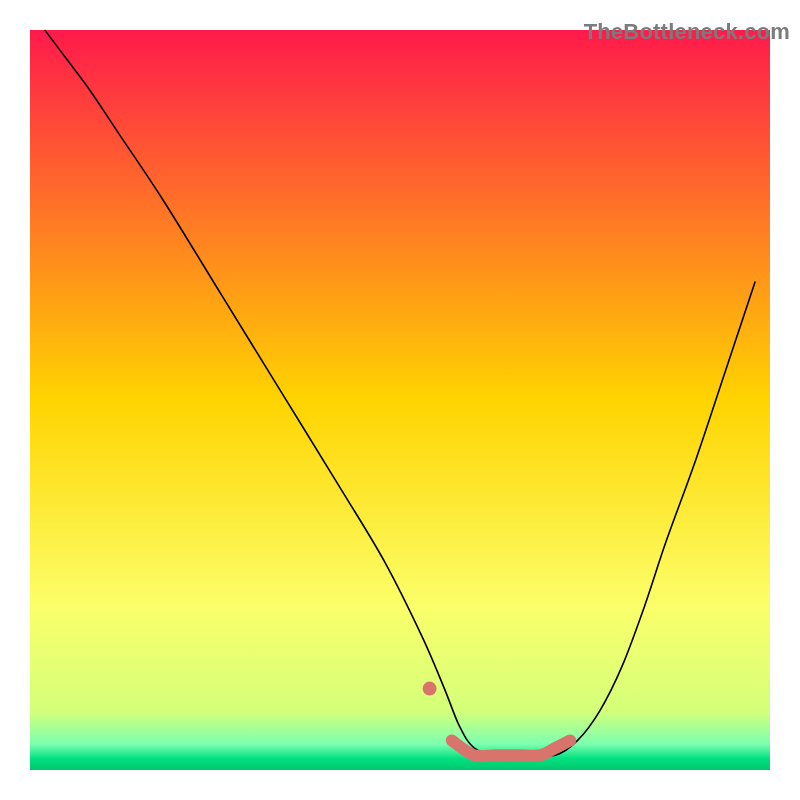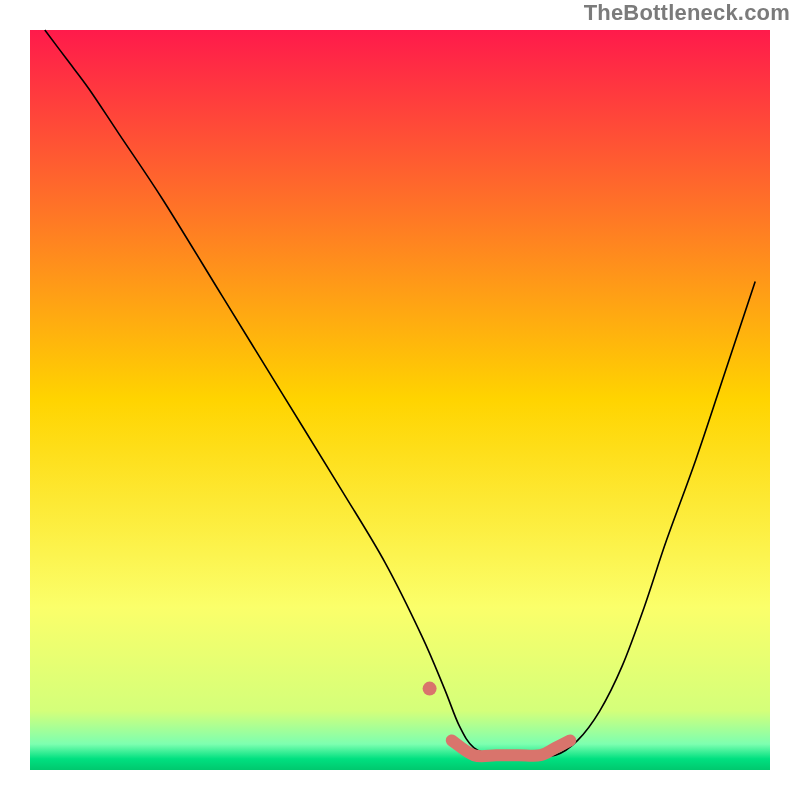--- a/index.html
+++ b/index.html
@@ -4,21 +4,21 @@
 <style>
   * { margin: 0; padding: 0; box-sizing: border-box; }
   body { width: 800px; height: 800px; overflow: hidden; background: #fff; }
   .canvas {
     position: relative;
     width: 800px;
     height: 800px;
   }
   .watermark {
     position: absolute;
-    top: 0;
+    top: 19px;
     right: 10px;
     font-family: Arial, Helvetica, sans-serif;
     font-size: 22px;
     font-weight: 600;
     color: #7b7b7b;
     letter-spacing: 0.2px;
   }
   svg.plot {
     position: absolute;
     top: 0;

